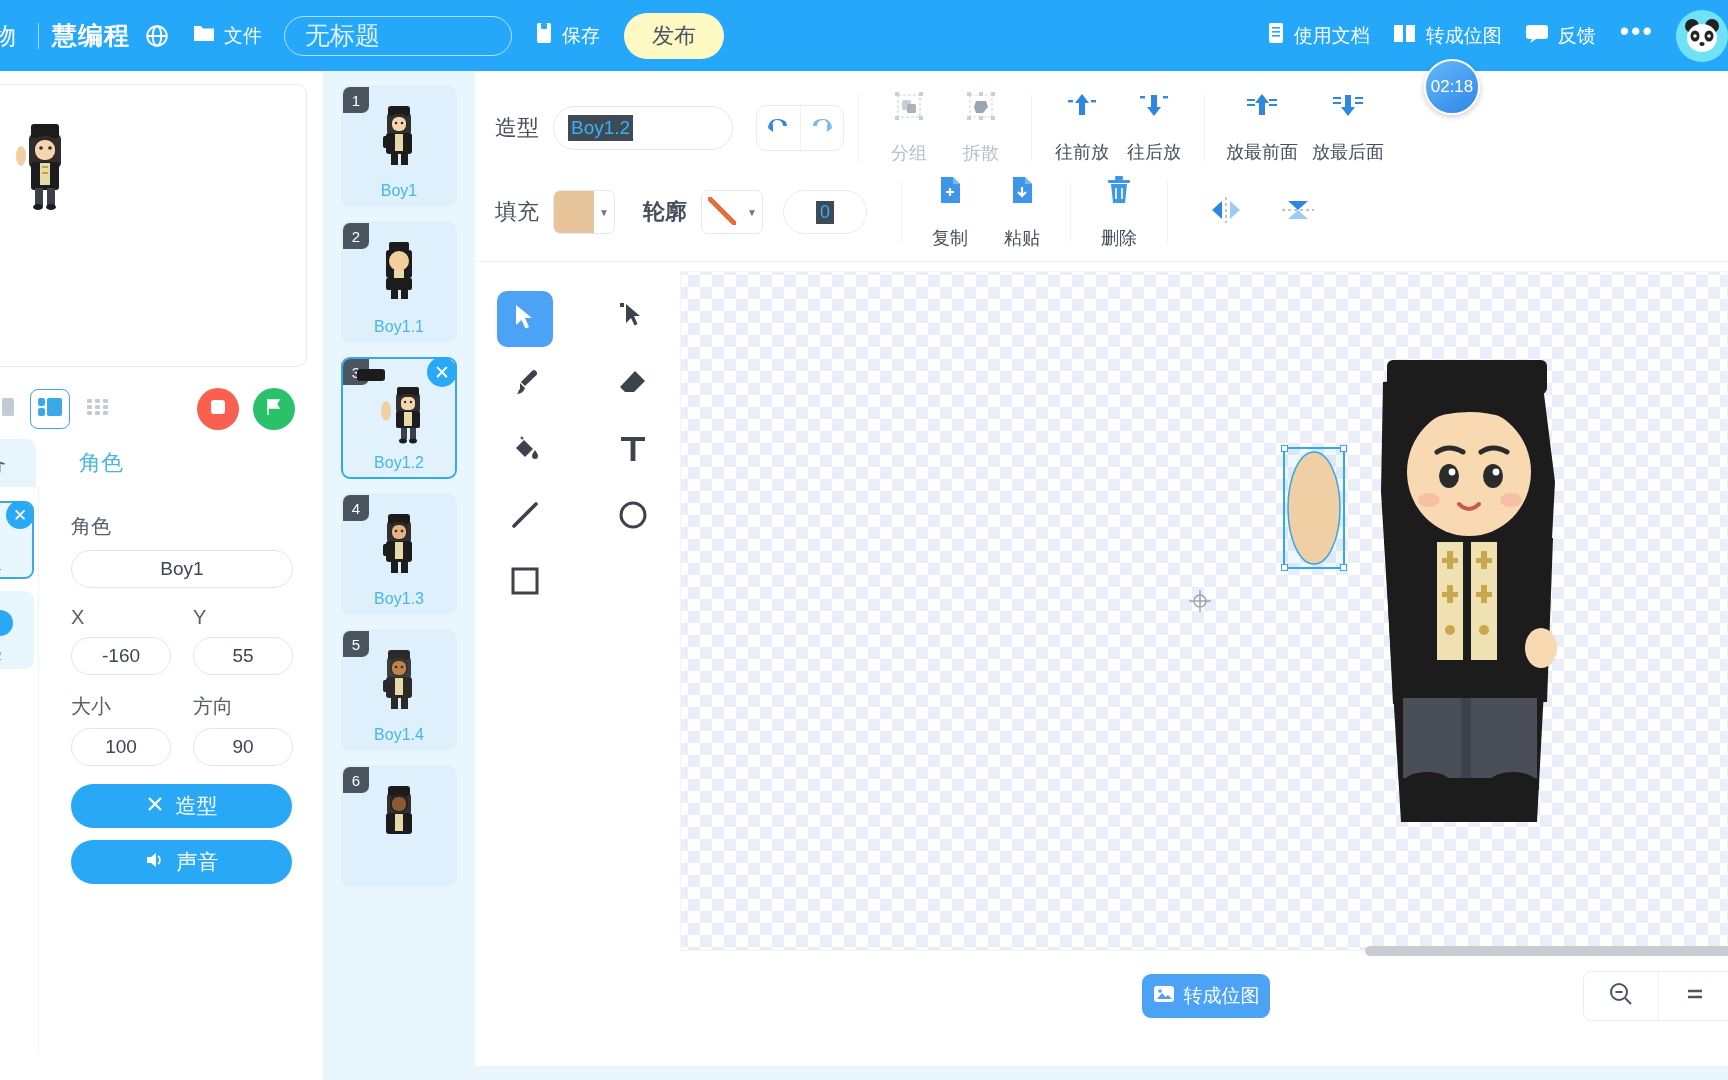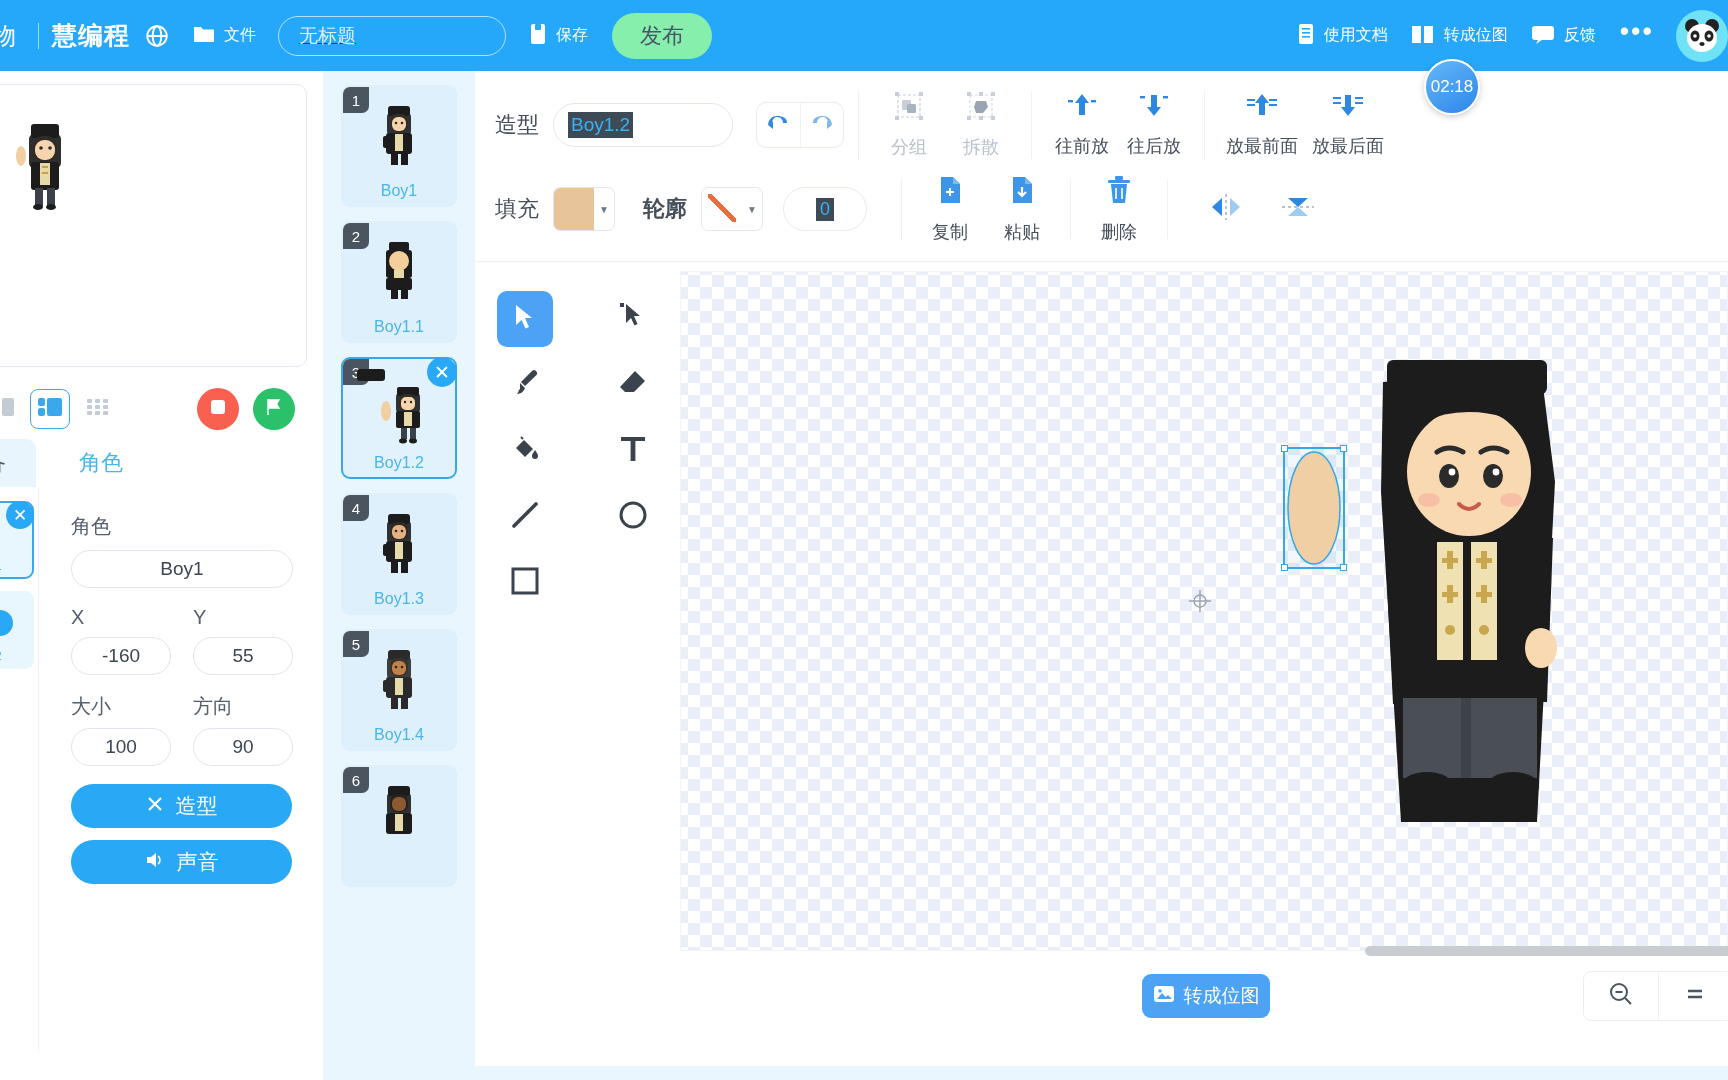--- a/index.html
+++ b/index.html
@@ -16,36 +16,35 @@
     background: #26a8fa;
     display: flex; align-items: center;
     overflow: hidden;
   }
   .tb-brand-cut { color: #fff; font-size: 24px; margin-left: -8px; padding-right: 8px; letter-spacing: 1px;}
   .tb-divider { width: 1px; height: 26px; background: rgba(255,255,255,.55); margin: 0 13px; }
   .tb-logo-text { color: #fff; font-size: 25px; font-weight: bold; letter-spacing: 1px; }
   .tb-globe { margin-left: 14px; display:flex; align-items:center; }
   .tb-item {
     display: flex; align-items: center; gap: 8px;
-    color: #fff; font-size: 16px; margin-left: 22px; cursor: pointer;
+    color: #fff; font-size: 19px; margin-left: 22px; cursor: pointer;
   }
   .tb-input {
     margin-left: 22px;
     width: 228px; height: 40px; border-radius: 20px;
     border: 1px solid rgba(255,255,255,.65);
     background: transparent;
-    color: #701a75; font-size: 19px; padding: 0 20px;
+    color: #701a75; font-size: 25px; padding: 0 20px;
     outline: none;
     font-family: "Liberation Sans", sans-serif;
-    text-decoration: underline;
   }
   .tb-input::placeholder { color: rgba(255,255,255,.85); }
   .tb-publish {
     margin-left: 24px;
-    background: #86efac; color: #4a5568;
+    background: #fef9c3; color: #4a5568;
     height: 46px; border-radius: 23px; padding: 0 28px;
     display: flex; align-items: center; justify-content: center;
     font-size: 22px; cursor: pointer; border: none;
     font-family: "Liberation Sans", sans-serif;
   }
   .tb-right { margin-left: auto; display: flex; align-items: center; padding-right: 0; justify-content: space-between; }
   .tb-dots { color:#fff; font-size: 27px; letter-spacing: 2px; margin-left: 24px; cursor:pointer; line-height: 10px; padding-bottom:10px;}
   .panda {
     width: 52px; height: 52px; border-radius: 50%;
     background: #6fe3f5; margin-left: 22px;
@@ -208,21 +207,21 @@
   }
   .width-box {
     margin-left: 20px; width: 84px; height: 44px; border-radius:22px; border:1px solid #e6ecf3;
     display:flex; align-items:center; justify-content:center;
   }
 
   .vsep { width:1px; height:68px; background:#edf1f5; margin: 0 14px; }
   .vsep2 { width:1px; height:60px; background:#edf1f5; margin: 0 12px; }
   .act {
     display:flex; flex-direction:column; align-items:center; justify-content:center;
-    width: 72px; cursor:pointer; gap: 10px;
+    width: 72px; cursor:pointer; gap: 16px;
   }
   .act .t { font-size: 18px; color:#46505c; }
   .act.dis .t { color:#b8c1cb; }
   .act-wide { width: 86px; }
 
   
   .tools { position:absolute; left:14px; top:200px; width:180px; height:640px; }
   .tool {
     position:absolute; width:56px; height:56px; border-radius:10px;
     display:flex; align-items:center; justify-content:center; cursor:pointer;

